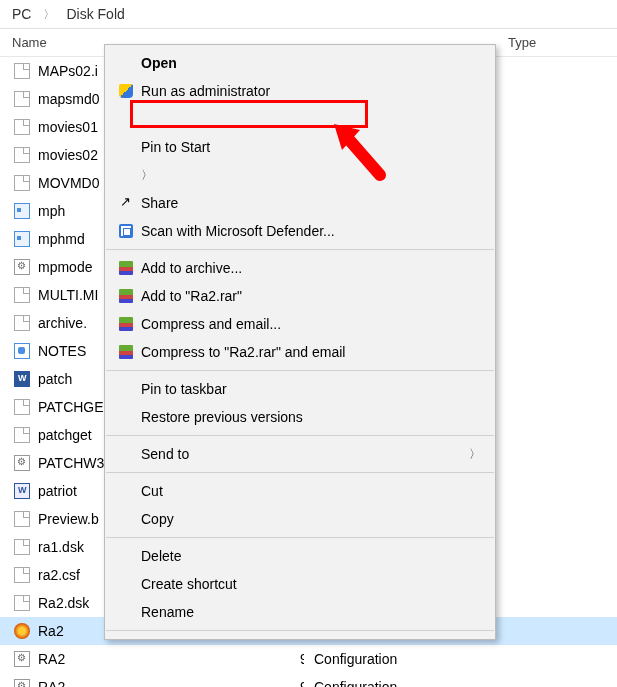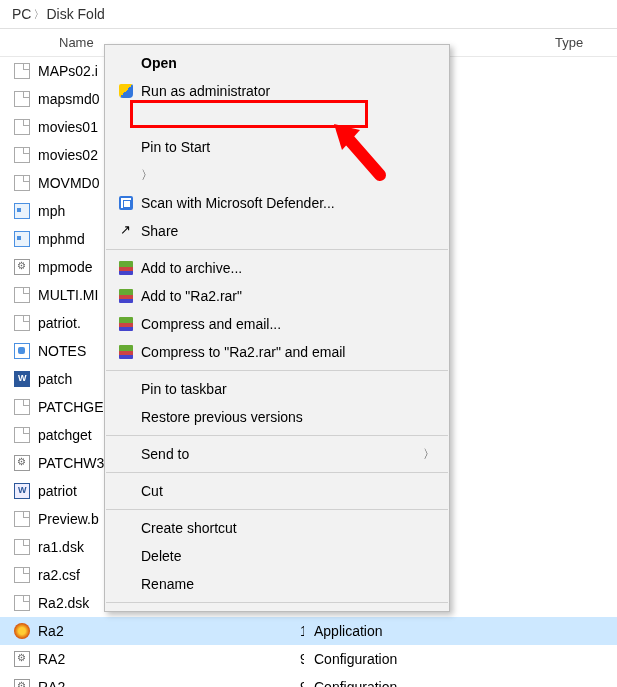--- a/index.html
+++ b/index.html
@@ -1,22 +1,22 @@
 <!DOCTYPE html>
 <html><head>
 <meta charset="utf-8">
 <style>
 * { box-sizing: border-box; margin: 0; padding: 0; font-family: "Segoe UI", Arial, sans-serif; }
 body { background: #fff; width: 617px; height: 687px; overflow: hidden; position: relative; font-size: 14px; color: #000; }
 
-.breadcrumb { padding: 6px 12px; font-size: 14px; color: #333; border-bottom: 1px solid #e0e0e0; display: flex; align-items: center; gap: 2px; }
+.breadcrumb { padding: 6px 12px; font-size: 14px; color: #333; border-bottom: 1px solid #e0e0e0; display: flex; align-items: center; gap: 12px; }
 .breadcrumb .chev { color: #666; font-size: 11px; }
 
 .column-headers { display: flex; border-bottom: 1px solid #e8e8e8; padding: 6px 0 6px 12px; color: #444; font-size: 13px; }
-.column-headers .col-name { width: 300px; display:flex; align-items:center; gap:4px;margin-left:47px;}
+.column-headers .col-name { width: 300px; display:flex; align-items:center; gap:4px;}
 .column-headers .col-type { flex: 1; padding-left: 10px;}
 .sort-arrow { font-size: 9px; color: #666; }
 
 .file-list { }
 .file-row { display: flex; align-items: center; height: 28px; padding-left: 12px; }
 .file-row.selected { background: #cde8ff; }
 .file-row .icon { width: 20px; height: 18px; display: flex; align-items: center; justify-content: center; margin-right: 6px; flex-shrink:0; }
 .file-row .fname { width: 80px; overflow: hidden; white-space: nowrap; }
 .file-row .fdate { width: 186px; overflow:hidden; white-space:nowrap; padding-left: 182px; }
 .file-row .ftype { flex:1; padding-left: 10px; white-space:nowrap; overflow:hidden;}
@@ -31,21 +31,21 @@
 .ic-ico::after{content:"";position:absolute;top:3px;left:3px;width:7px;height:7px;background:#4a90e2;border-radius:2px;}
 .ic-word { background:#2b579a; border:1px solid #2b579a;}
 .ic-word::after{content:"W"; color:#fff; font-size:9px; font-weight:bold; position:absolute; top:1px; left:3px;}
 .ic-word2 { background:#eef; border:1px solid #2b579a;}
 .ic-word2::after{content:"W"; color:#2b579a; font-size:9px; font-weight:bold; position:absolute; top:1px; left:3px;}
 .ic-cfg { border:1px solid #999; background:#fff;}
 .ic-cfg::after{content:"⚙"; font-size:10px; position:absolute; top:0; left:2px; color:#666;}
 .ic-ra2 { border:none; background: radial-gradient(circle,#ffcc33 30%,#cc3300 80%); border-radius:50%;}
 
 
-.context-menu { position:absolute; top:44px; left:104px; width:346px; background:#f2f2f2; border:1px solid #bcbcbc; box-shadow: 3px 3px 6px rgba(0,0,0,.25); padding: 4px 0; z-index: 10;}
+.context-menu { position:absolute; top:44px; left:104px; width:392px; background:#f2f2f2; border:1px solid #bcbcbc; box-shadow: 3px 3px 6px rgba(0,0,0,.25); padding: 4px 0; z-index: 10;}
 .menu-item { display:flex; align-items:center; height:28px; padding: 0 14px 0 10px; cursor:default; font-size:14px; color:#000; position:relative;}
 .menu-item .mi-icon { width:22px; height:18px; display:flex; align-items:center; justify-content:center; margin-right: 4px; flex-shrink:0;}
 .menu-item .mi-label { flex:1; }
 .menu-item.bold .mi-label { font-weight:bold; }
 .menu-item .submenu-arrow { font-size:12px; color:#333; }
 .menu-sep { height:1px; background:#d0d0d0; margin: 4px 1px; }
 
 
 .highlight-box { position:absolute; top:100px; left:130px; width:238px; height:28px; border:3px solid #ff0000; z-index:20; pointer-events:none;}
 
@@ -150,21 +150,21 @@
         <span class="ic ic-file"></span>
       </span>
       <span class="fname">MULTI.MI</span>
       <span class="fdate">AM</span>
       <span class="ftype">MIX File</span>
     </div>
     <div class="file-row">
       <span class="icon">
         <span class="ic ic-file"></span>
       </span>
-      <span class="fname">patriot.</span>
+      <span class="fname">archive.</span>
       <span class="fdate">PM</span>
       <span class="ftype">MIX File</span>
     </div>
     <div class="file-row">
       <span class="icon">
         <span class="ic ic-ico"></span>
       </span>
       <span class="fname">NOTES</span>
       <span class="fdate">PM</span>
       <span class="ftype">ICO File</span>
@@ -284,29 +284,29 @@
   <div class="menu-item">
     <span class="mi-icon"></span>
     <span class="mi-label">Pin to Start</span>
   </div>
   <div class="menu-item">
     <span class="mi-icon"></span>
     <span class="submenu-arrow">〉</span>
   </div>
   <div class="menu-item">
     <span class="mi-icon">
+        <span class="mic-share"></span>
+      </span>
+    <span class="mi-label">Share</span>
+  </div>
+  <div class="menu-item">
+    <span class="mi-icon">
         <span class="mic-defender"></span>
       </span>
     <span class="mi-label">Scan with Microsoft Defender...</span>
-  </div>
-  <div class="menu-item">
-    <span class="mi-icon">
-        <span class="mic-share"></span>
-      </span>
-    <span class="mi-label">Share</span>
   </div>
   <div class="menu-sep"></div>
   <div class="menu-item">
     <span class="mi-icon">
         <span class="mic-rar"></span>
       </span>
     <span class="mi-label">Add to archive...</span>
   </div>
   <div class="menu-item">
     <span class="mi-icon">
@@ -339,28 +339,32 @@
   <div class="menu-item">
     <span class="mi-icon"></span>
     <span class="mi-label">Send to</span>
     <span class="submenu-arrow">〉</span>
   </div>
   <div class="menu-sep"></div>
   <div class="menu-item">
     <span class="mi-icon"></span>
     <span class="mi-label">Cut</span>
   </div>
-  <div class="menu-sep"></div>
+  <div class="menu-item">
+    <span class="mi-icon"></span>
+    <span class="mi-label">Copy</span>
+  </div>
+  <div class="menu-sep"></div>
+  <div class="menu-item">
+    <span class="mi-icon"></span>
+    <span class="mi-label">Delete</span>
+  </div>
   <div class="menu-item">
     <span class="mi-icon"></span>
     <span class="mi-label">Create shortcut</span>
-  </div>
-  <div class="menu-item">
-    <span class="mi-icon"></span>
-    <span class="mi-label">Delete</span>
   </div>
   <div class="menu-item">
     <span class="mi-icon"></span>
     <span class="mi-label">Rename</span>
   </div>
   <div class="menu-sep"></div>
 </div>
 
 <div class="highlight-box"></div>
 <svg class="red-arrow" width="70" height="70">

